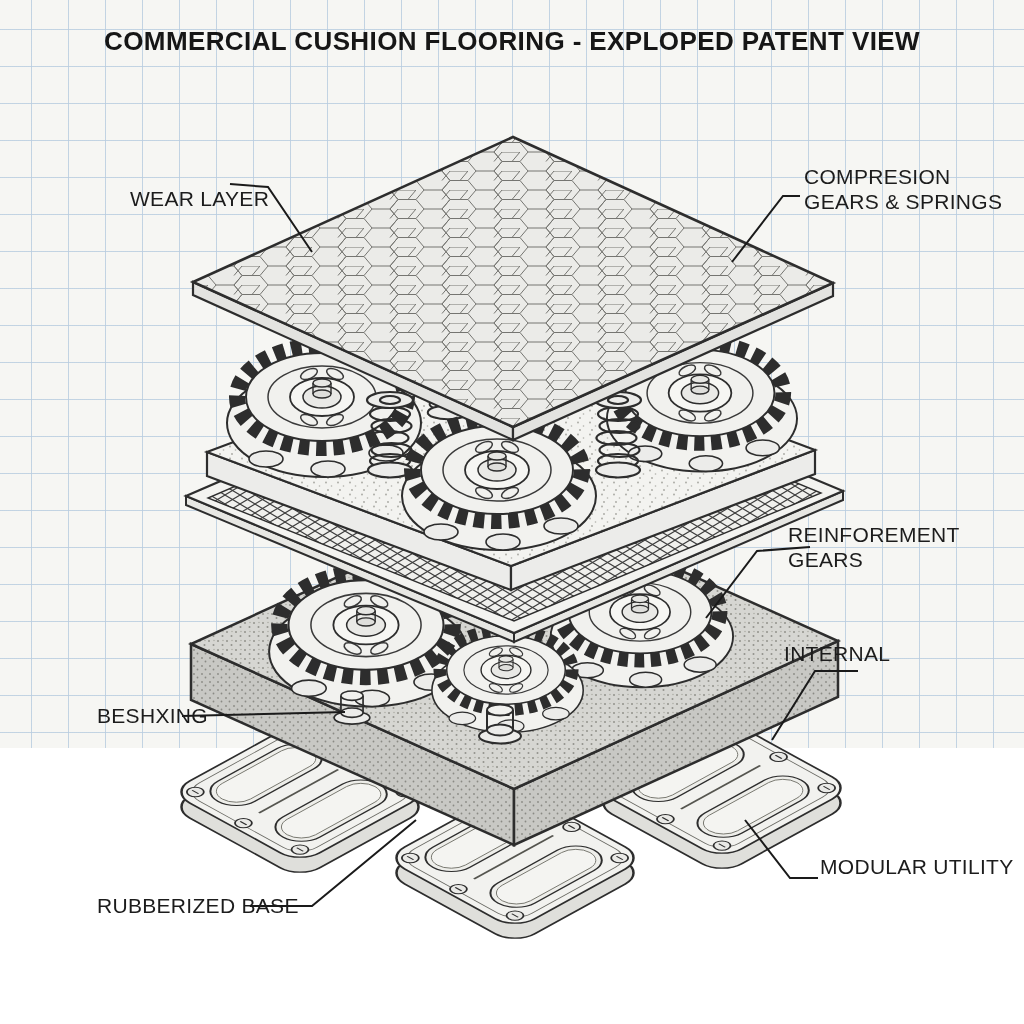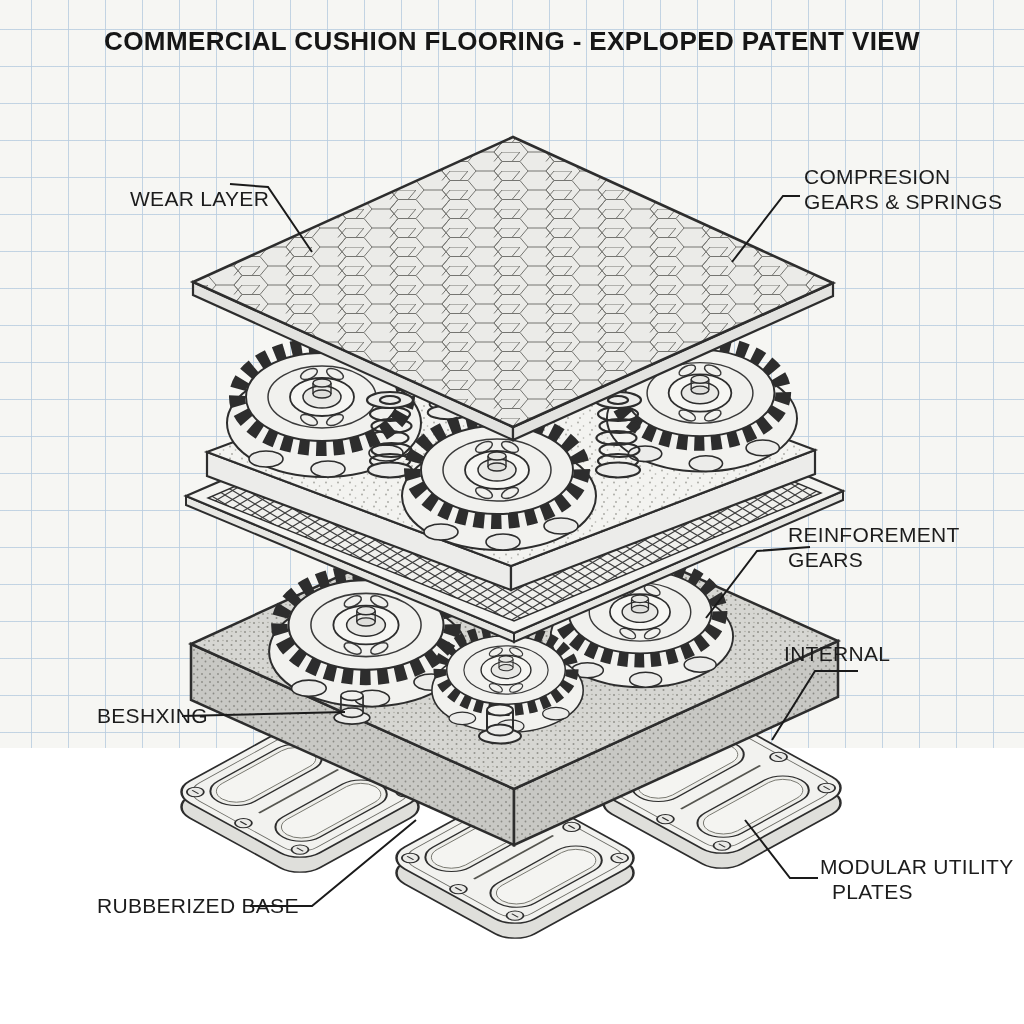--- a/index.html
+++ b/index.html
@@ -204,16 +204,15 @@
 <div class="lbl center" style="left:784px;top:641px;width:176px;">
   <div>INTERNAL</div>
 </div>
 
 <div class="lbl" style="left:97px;top:703px;">BESHXING</div>
 
 <div class="lbl" style="left:97px;top:893px;">RUBBERIZED BASE</div>
 
 <div class="lbl" style="left:820px;top:854px;">
   <div>MODULAR UTILITY</div>
-  <div class="indent">PLATES</div>
 </div>
 
 </div>
 
 </body></html>

